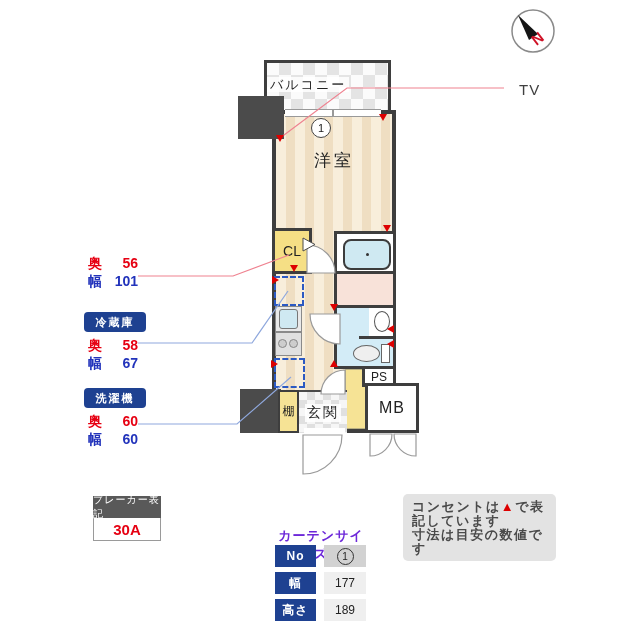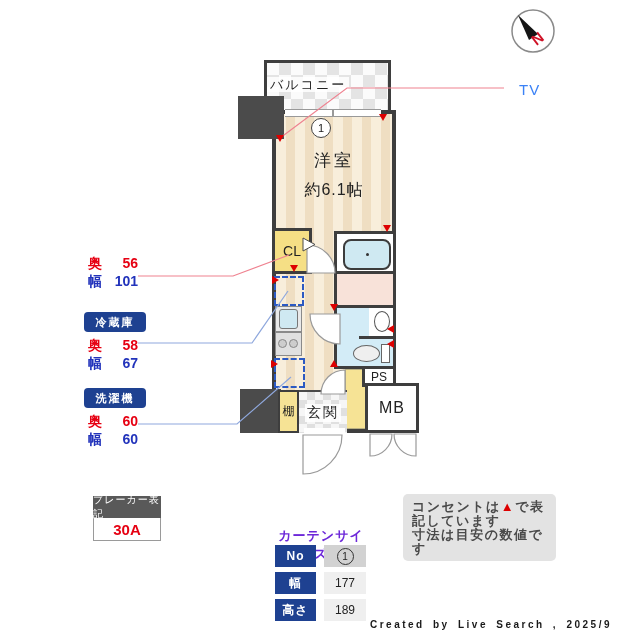--- a/index.html
+++ b/index.html
@@ -27,21 +27,21 @@
   .room-marker{width:18px;height:18px;border:1.5px solid #444;border-radius:50%;background:#fff;
                font-size:11px;display:flex;align-items:center;justify-content:center;}
   .circle-num{display:inline-flex;width:15px;height:15px;border:1px solid #333;border-radius:50%;
               align-items:center;justify-content:center;font-size:10px;background:transparent;}
   
   .dim-group{width:50px;font-size:14px;font-weight:bold;}
   .dim-row{display:flex;justify-content:space-between;height:18px;line-height:18px;}
   .red{color:#e60012;} .blue{color:#2233bb;}
   .badge{width:62px;height:20px;background:#1e4191;border-radius:4px;color:#fff;
          font-size:11px;font-weight:bold;letter-spacing:2px;display:flex;align-items:center;justify-content:center;}
-  .tv{color:#3b82f6;font-size:15px;font-weight:500;letter-spacing:1px;}
+  .tv{color:#404040;font-size:15px;font-weight:500;letter-spacing:1px;}
   
   .breaker{width:68px;font-size:10px;}
   .breaker-title{height:22px;background:#595959;color:#fff;display:flex;align-items:center;justify-content:center;letter-spacing:1px;}
   .breaker-value{height:22px;background:#fff;border:1px solid #9a9a9a;border-top:none;color:#e60012;
                  font-size:15px;font-weight:bold;display:flex;align-items:center;justify-content:center;}
   
   .curtain-title{font-size:13px;font-weight:bold;letter-spacing:1px;color:#6d28d9;}
   .c-row{display:flex;margin-bottom:5px;}
   .c-label{width:41px;height:22px;background:#1e4191;color:#fff;font-size:12px;font-weight:bold;
            display:flex;align-items:center;justify-content:center;letter-spacing:1px;}
@@ -71,21 +71,20 @@
   <div class="abs wall4 stripes" style="left:272px;top:110px;width:124px;height:323px;"></div>
 
   <div class="abs" style="left:285px;top:109px;width:96px;height:6px;background:#fff;border-top:1px solid #999;border-bottom:1px solid #999;">
     <div style="position:absolute;left:47px;top:0;width:2px;height:6px;background:#999;"></div>
   </div>
 
   <div class="abs room-marker" style="left:311px;top:118px;">
     <span>1</span>
   </div>
   <div class="abs plan-label" style="left:272px;top:149px;width:124px;text-align:center;font-size:17px;letter-spacing:3px;">洋室</div>
-  <div class="abs plan-label" style="left:272px;top:180px;width:124px;text-align:center;font-size:16px;letter-spacing:1px;">約6.1帖</div>
 
   <div class="abs wall3 yellow center" style="left:272px;top:228px;width:40px;height:46px;background:#f5df85;">
     <span style="font-size:14px;color:#222;">CL</span>
   </div>
 
   <div class="abs wall3" style="left:334px;top:231px;width:62px;height:43px;background:#fff;">
     <div style="position:absolute;left:6px;top:5px;width:44px;height:27px;background:#cfe9f2;border:2px solid #3c3c3c;border-radius:8px;">
       <div style="position:absolute;left:50%;top:50%;width:3px;height:3px;margin:-1.5px;background:#333;border-radius:50%;"></div>
     </div>
   </div>
@@ -195,21 +194,20 @@
       <div class="c-gap"></div>
       <div class="c-value">189</div>
     </div>
   </div>
 
   <div class="abs legend" style="left:403px;top:494px;">
     <div><span>コンセントは</span><span class="marker">▲</span><span>で表記しています</span></div>
     <div>寸法は目安の数値です</div>
   </div>
 
-  <div class="abs credit" style="left:355px;top:619px;width:257px;">Created by Live Search , 2025/9</div>
 
   <svg id="overlay" width="640" height="640" viewBox="0 0 640 640">
 
     <polyline points="280,138 347,88 504,88" fill="none" stroke="#ef8290" stroke-width="1.2"></polyline>
     <polyline points="138,276 233,276 289,255" fill="none" stroke="#ef8290" stroke-width="1.2"></polyline>
     <polyline points="138,343 252,343 288,291" fill="none" stroke="#8fa8dd" stroke-width="1.2"></polyline>
     <polyline points="138,424 237,424 291,377" fill="none" stroke="#8fa8dd" stroke-width="1.2"></polyline>
 
     <path d="M307,245 A28,28 0 0 1 335,273 L307,273 Z" fill="#fff" stroke="#9a9a9a" stroke-width="1.2"></path>
     <path d="M310,314 A30,30 0 0 0 340,344 L340,314 Z" fill="#fff" stroke="#9a9a9a" stroke-width="1.2"></path>

